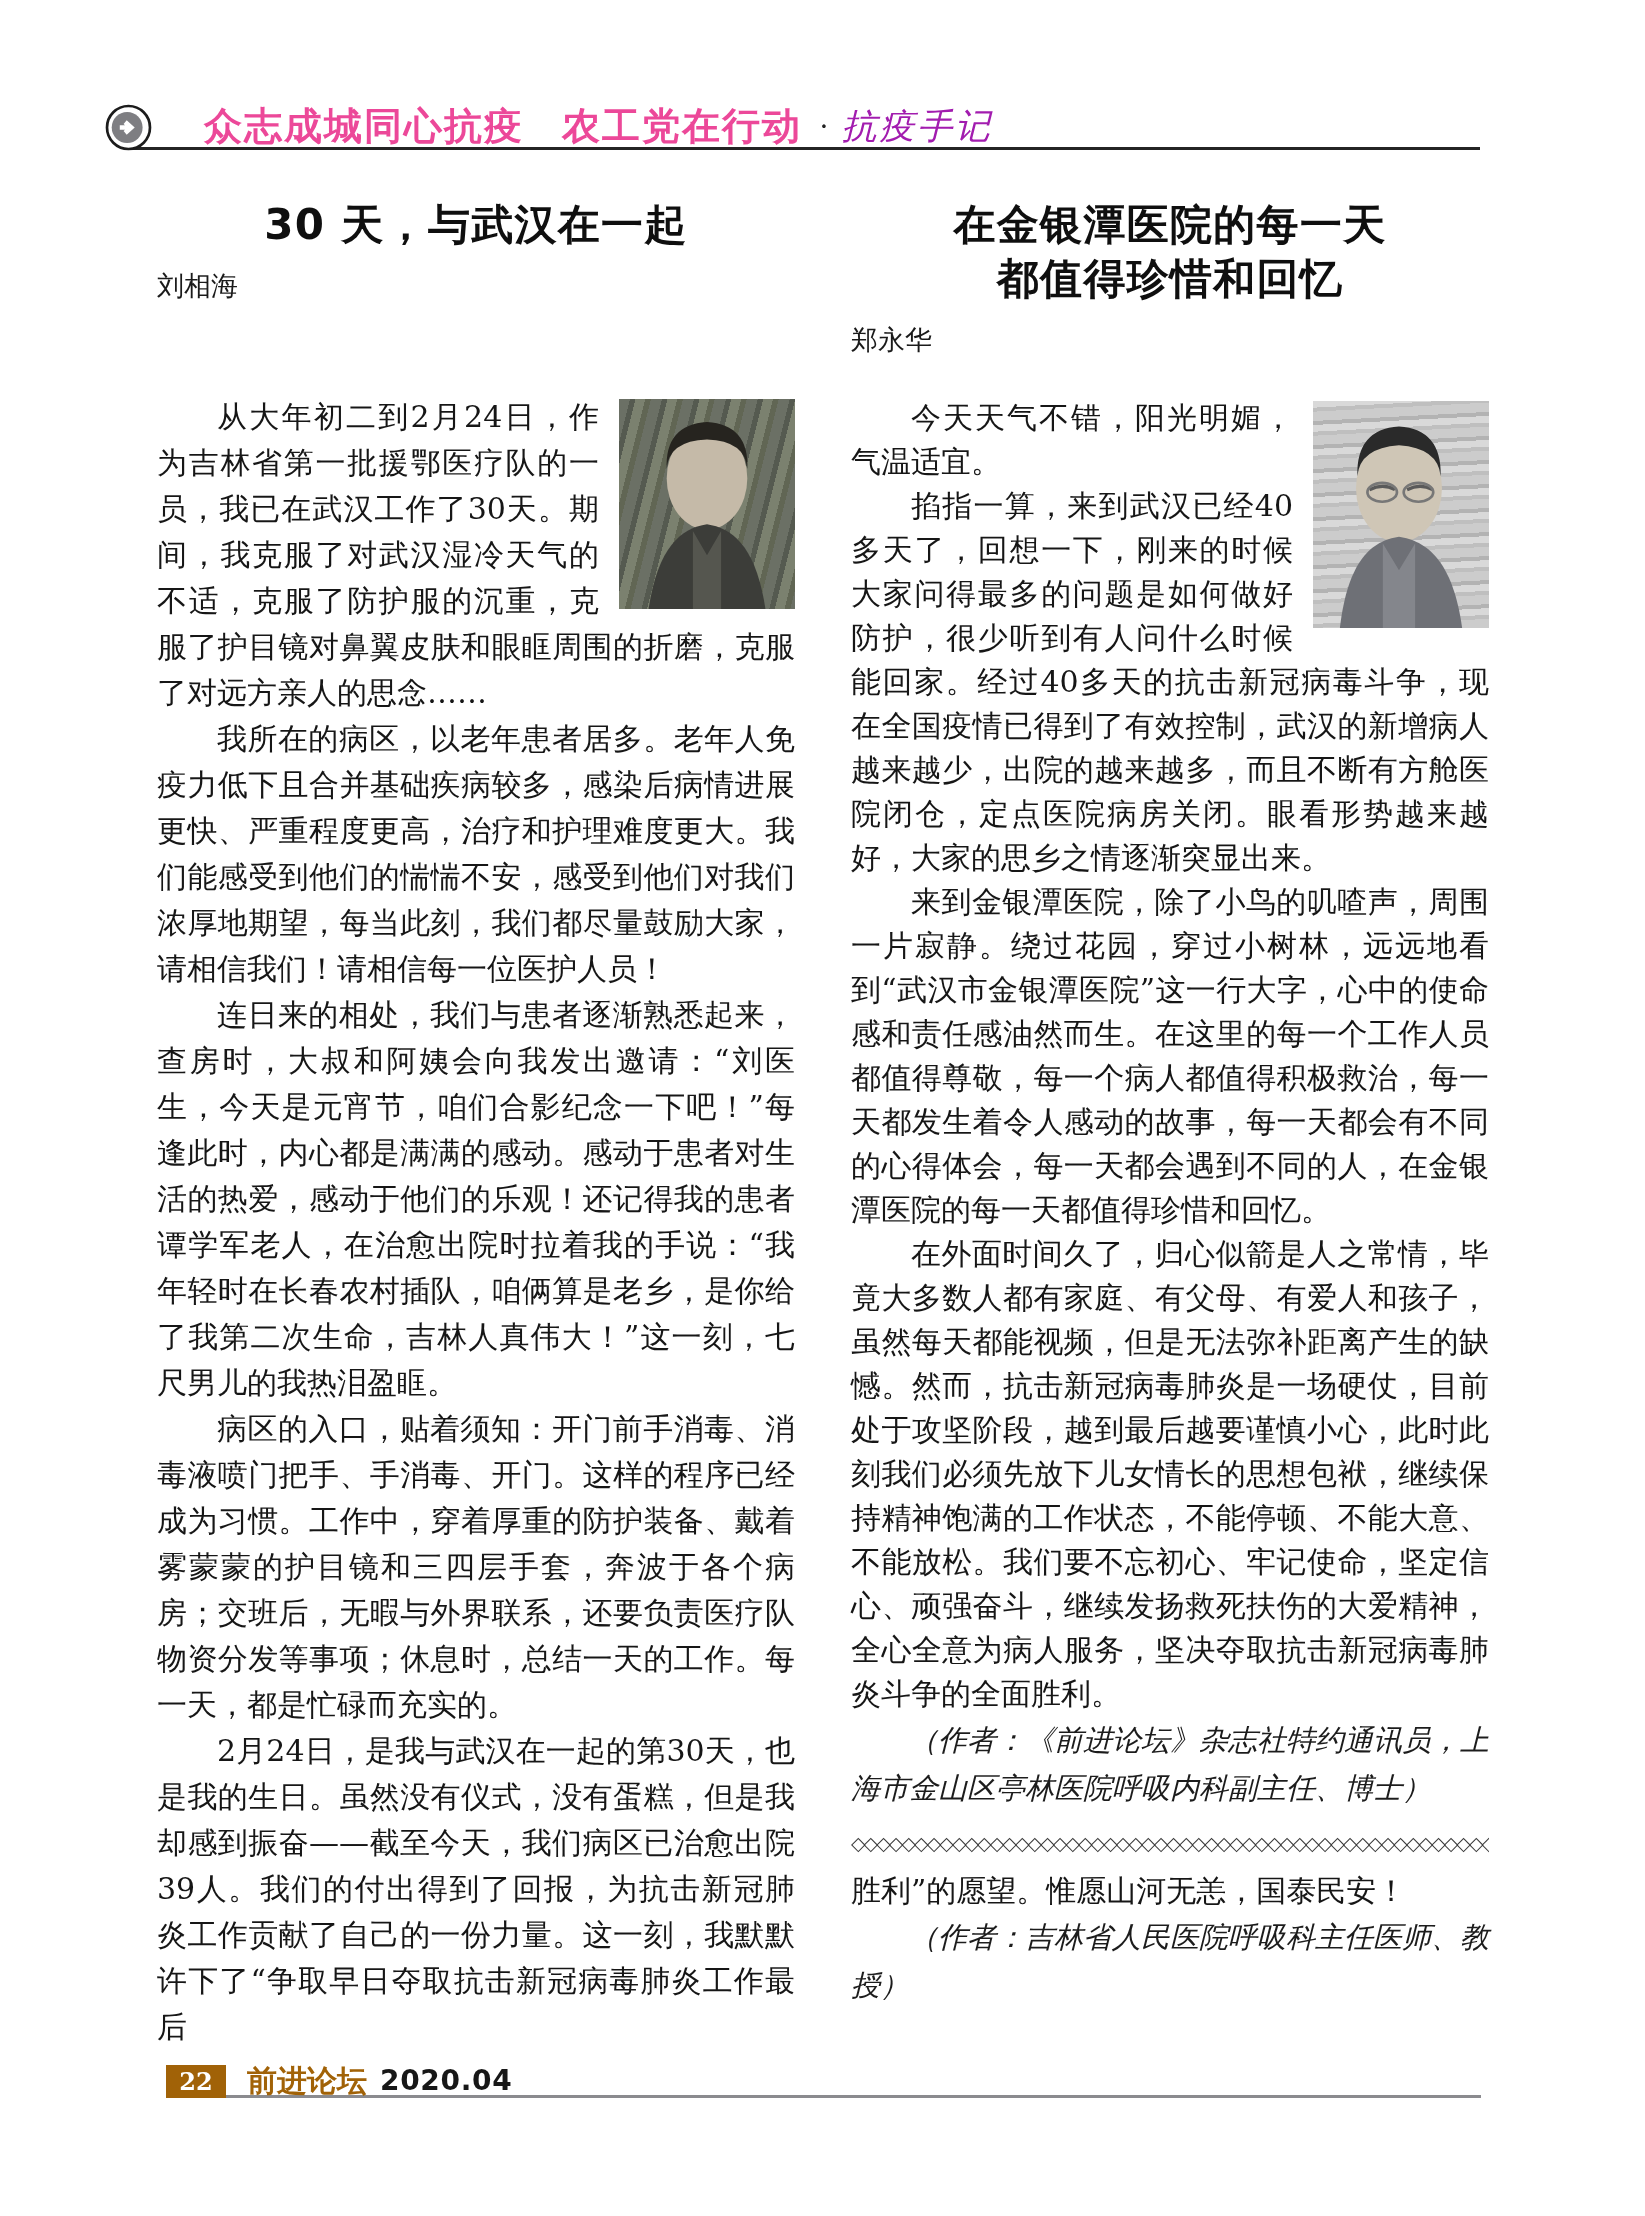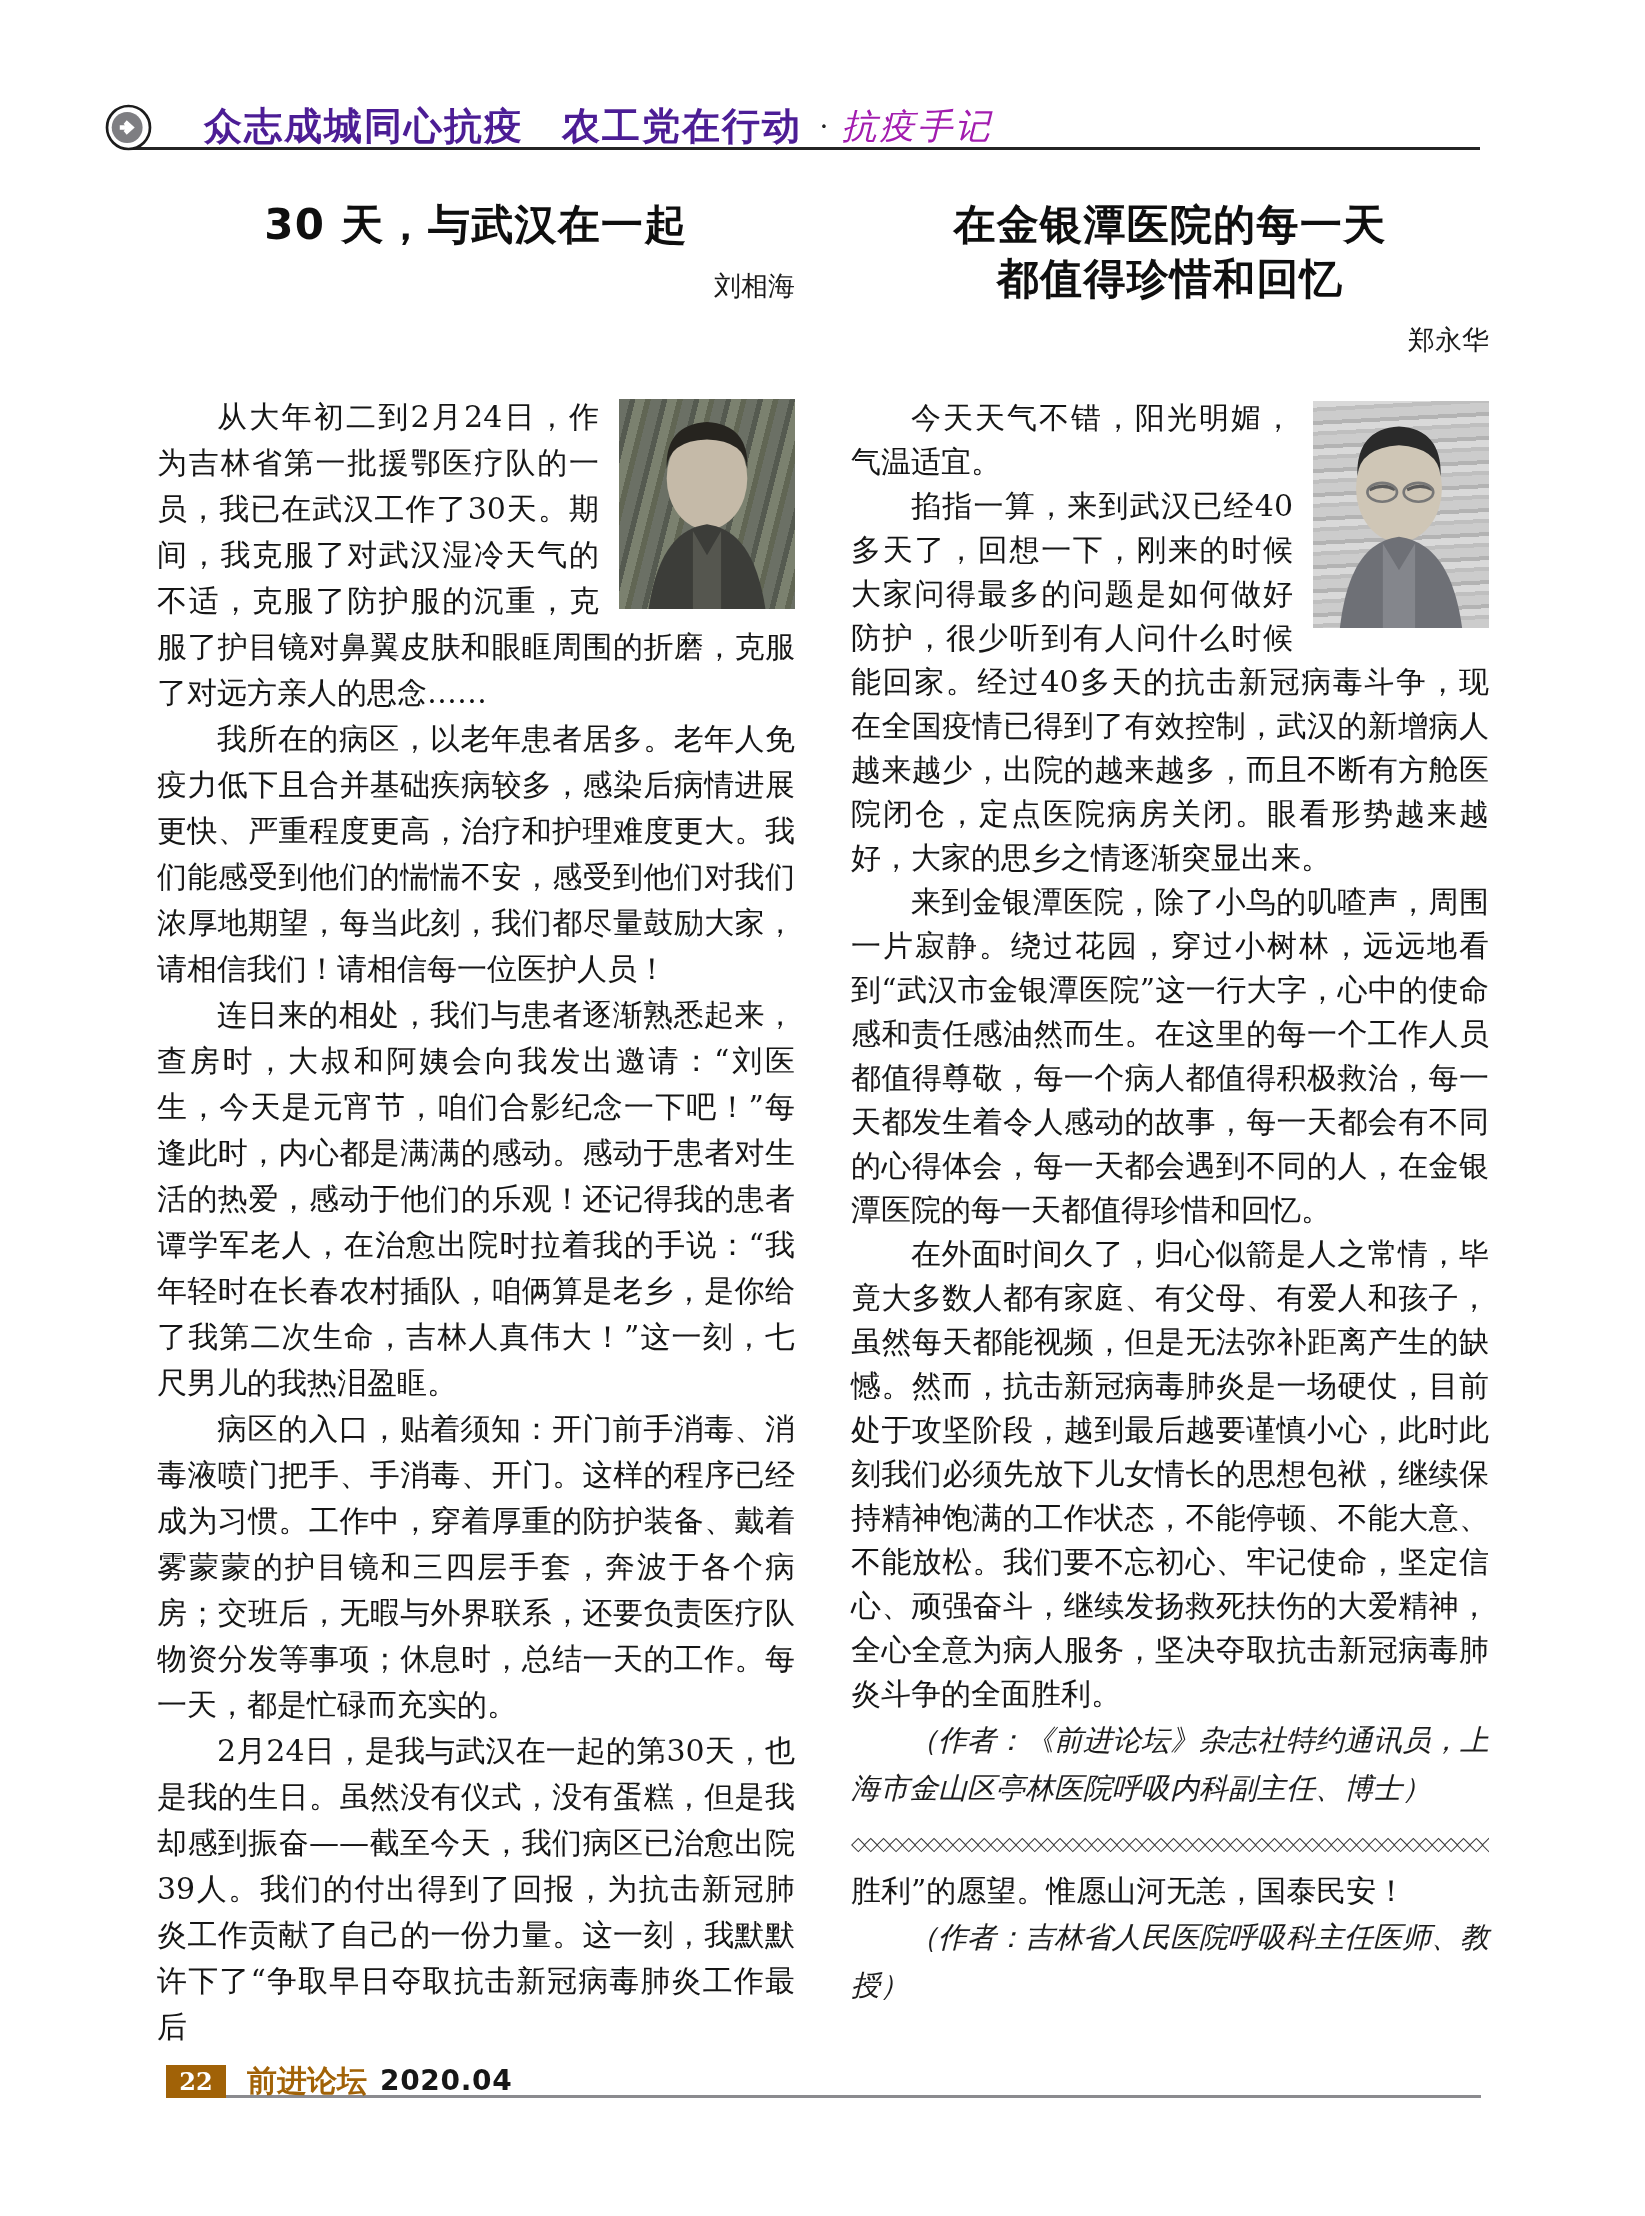--- a/index.html
+++ b/index.html
@@ -10,35 +10,35 @@
     background:#ffffff;
     font-family:"DejaVu Serif", serif;
     color:#141414;
     overflow:hidden;
   }
 
   
   .header-rule{position:absolute;left:132px;top:147px;width:1348px;height:3.4px;background:#242424;}
   .header-icon{position:absolute;left:105px;top:104px;width:47px;height:47px;}
   .header-text{position:absolute;left:204px;top:101px;height:51px;display:flex;align-items:center;white-space:nowrap;}
-  .slogan{font-family:"DejaVu Sans",sans-serif;font-weight:bold;font-size:38px;letter-spacing:2px;color:#4c1d95;}
+  .slogan{font-family:"DejaVu Sans",sans-serif;font-weight:bold;font-size:38px;letter-spacing:2px;color:#ec4899;}
   .slogan2{margin-left:38px;}
   .hdr-sep{font-size:28px;margin:0 13.4px 0 17.5px;color:#222;}
   .column-name{font-size:35px;font-style:italic;font-family:"DejaVu Serif",serif;color:#a21caf;letter-spacing:2.7px;}
 
   
   .col{position:absolute;width:638px;}
   .col-left{left:157px;top:198px;}
   .col-right{left:851px;top:198px;}
 
   .article-title{
     font-family:"DejaVu Sans",sans-serif;font-weight:bold;
     font-size:42px;line-height:54px;text-align:center;letter-spacing:1.3px;color:#0f0f0f;margin:0;
   }
-  .article-author{text-align:right;font-size:27px;line-height:34px;margin-top:17px;color:#1a1a1a;}
+  .article-author{text-align:left;font-size:27px;line-height:34px;margin-top:17px;color:#1a1a1a;}
 
   .article-body{font-size:30px;text-align:justify;color:#161616;}
   .body-left{margin-top:91px;line-height:46px;}
   .body-right{margin-top:39px;line-height:44px;}
   .article-body p{margin:0;text-indent:2em;}
 
   .author-photo{
     float:right;width:176px;position:relative;overflow:hidden;
     margin:5.4px 0 10.7px 20px;
   }

